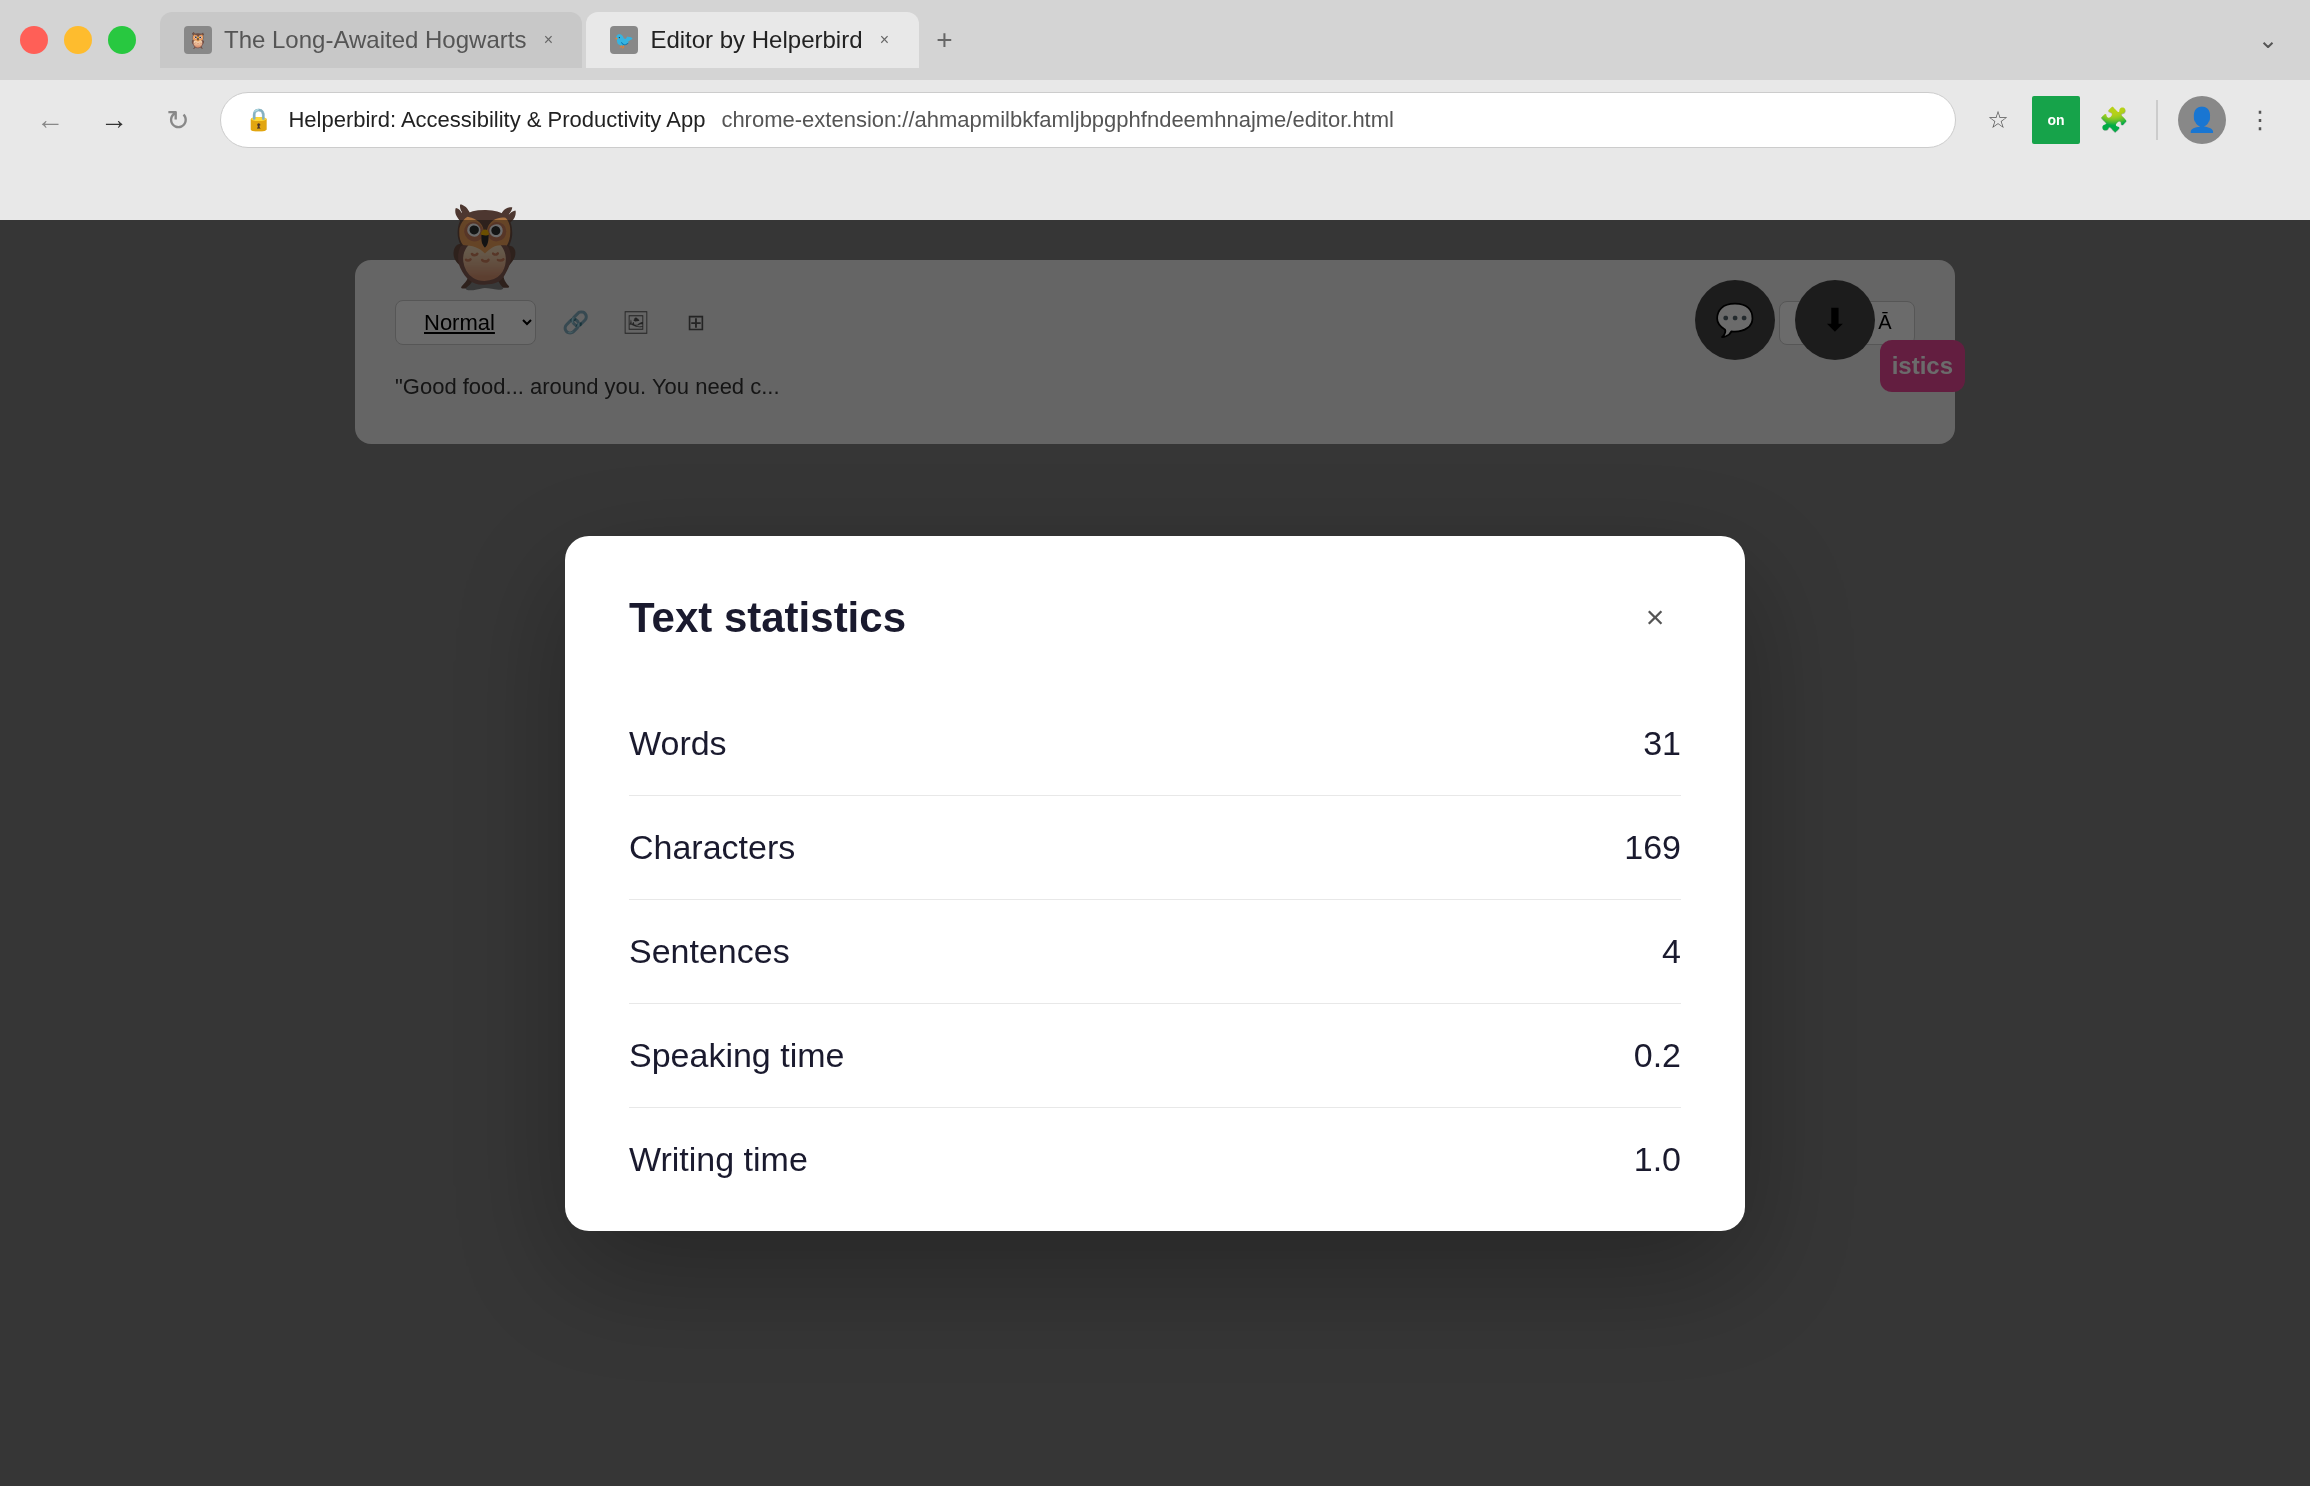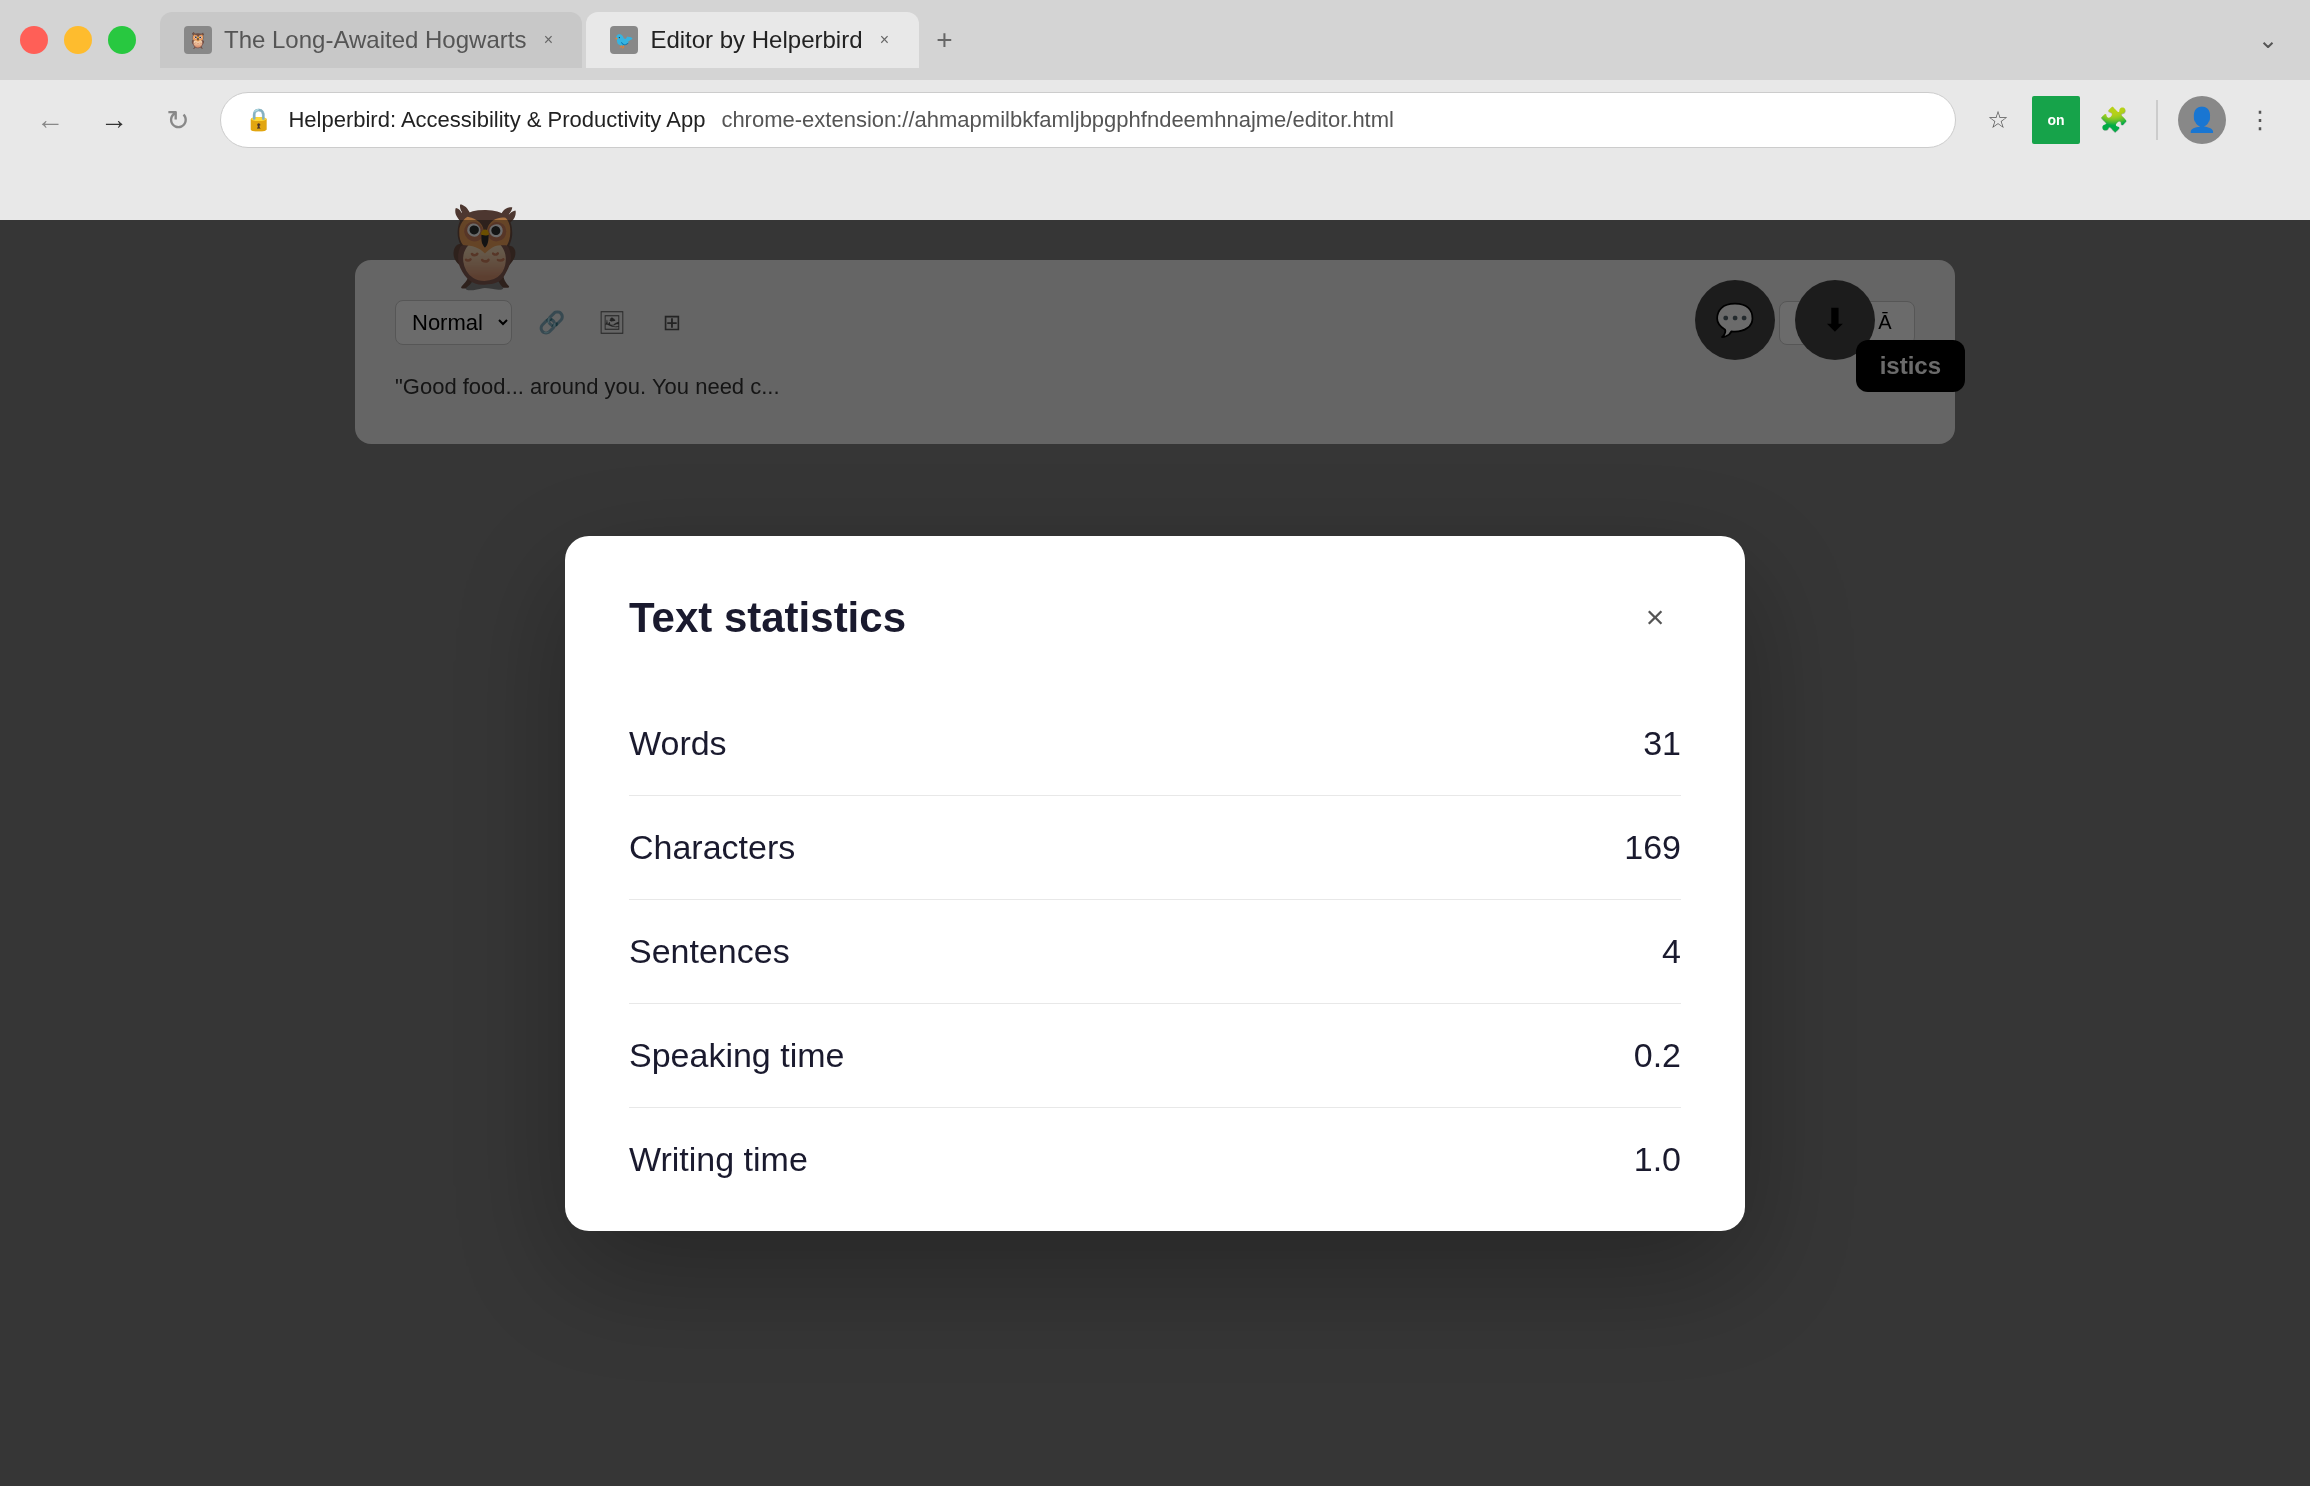--- a/index.html
+++ b/index.html
@@ -215,25 +215,26 @@
     }
 
     .editor-toolbar {
       display: flex;
       align-items: center;
       gap: 20px;
       margin-bottom: 24px;
     }
 
     .toolbar-select {
-      padding: 8px 12px;
+      padding: 8px 24px;
       border: 1px solid #ccc;
       border-radius: 8px;
       font-size: 22px;
       background: white;
+      text-decoration: underline;
     }
 
     .toolbar-icon {
       width: 40px;
       height: 40px;
       display: flex;
       align-items: center;
       justify-content: center;
       font-size: 22px;
       color: #555;
@@ -350,25 +351,25 @@
       height: 48px;
       border-radius: 50%;
       background: #888;
       display: flex;
       align-items: center;
       justify-content: center;
       overflow: hidden;
     }
 
     .stat-btn {
-      background: #000000;
+      background: #ec4899;
       color: white;
       border: none;
       border-radius: 12px;
-      padding: 12px 24px;
+      padding: 12px 12px;
       font-size: 24px;
       cursor: pointer;
       font-weight: 600;
     }
 
     .font-btn {
       width: 60px;
       height: 44px;
       background: white;
       border: 1px solid #ccc;

